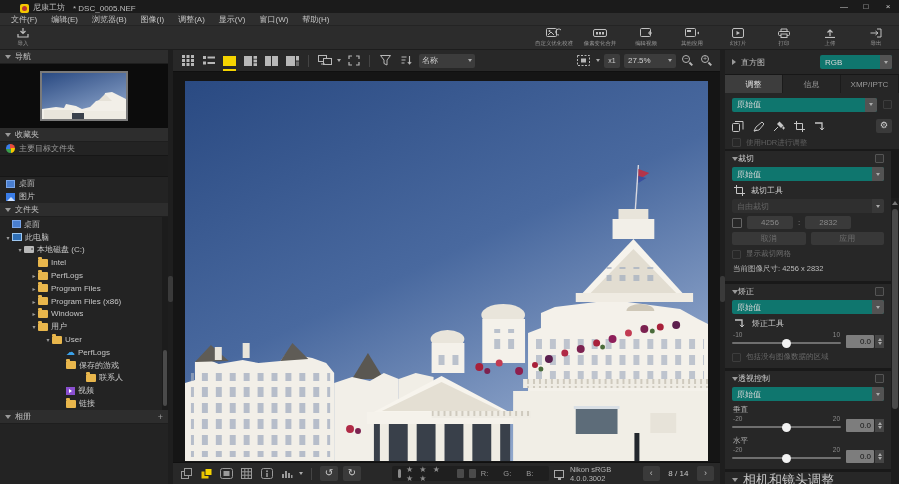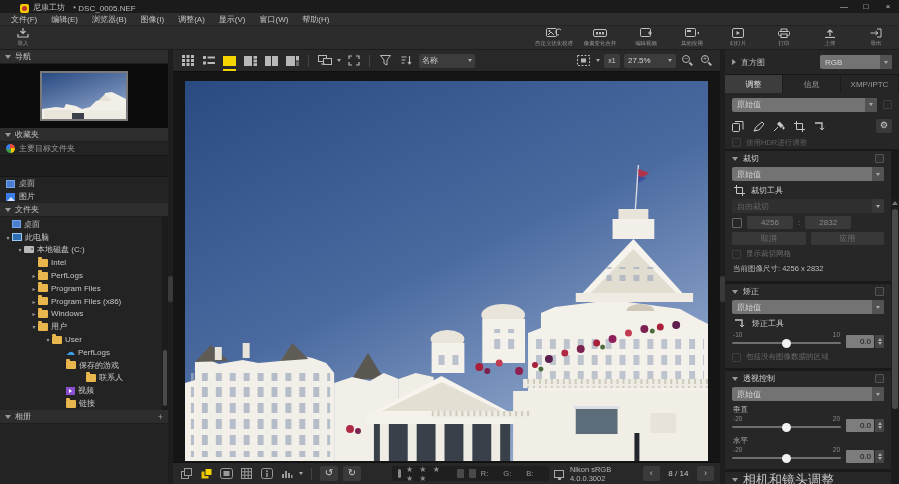--- a/index.html
+++ b/index.html
@@ -103,42 +103,42 @@
   .mon-ic { width:11px; height:8px; border:1px solid #aaa; position:relative;}
   .mon-ic::after{content:"";position:absolute;left:3px;bottom:-3px;width:3px;height:2px;background:#aaa;}
   .profile { font-size:7.5px; color:#b5b5b5;}
   .navb { width:20px; height:15px; background:#3a3a3a; border-radius:2px; color:#bbb; font-size:9px; text-align:center; line-height:14px;}
   .pagec { font-size:8px; color:#c8c8c8; width:30px; text-align:center;}
 
   
   .rpanel { width:174px; background:#222; display:flex; flex-direction:column; flex:none; position:relative;}
   .histrow { height:25px; background:#262626; display:flex; align-items:center; padding:0 7px; gap:5px; flex:none; border-bottom:1px solid #171717;}
   .histrow .t { font-size:8px; color:#c0c0c0;}
-  .dd { height:14px; background:#737373; border-radius:2px; display:flex; align-items:center; padding-left:5px; overflow:hidden;}
+  .dd { height:14px; background:#0f766e; border-radius:2px; display:flex; align-items:center; padding-left:5px; overflow:hidden;}
   .dd .dv { font-size:8px; color:#d6d6d6; flex:1; white-space:nowrap;}
   .dd .da { width:12px; height:100%; background:#535353; display:flex; align-items:center; justify-content:center; flex:none;}
   .dd.dis { background:#2f2f2f;}
   .dd.dis .dv { color:#636363;}
   .dd.dis .da { background:#383838;}
   .histdd { width:72px; margin-left:auto;}
   .tabs { height:18px; display:flex; flex:none; background:#1b1b1b; }
   .tab { flex:1; display:flex; align-items:center; justify-content:center; font-size:8px; color:#9a9a9a; background:#262626; border-right:1px solid #1b1b1b; }
   .tab.active { background:#3d3d3d; color:#e2e2e2;}
   .presetrow { height:23px; display:flex; align-items:center; padding:0 7px; gap:6px; flex:none; background:#262626;}
   .presetrow .dd { flex:1;}
   .chk { width:9px; height:9px; background:#2e2e2e; border:1px solid #555; border-radius:1px; flex:none;}
   .chk.dis { border-color:#3d3d3d; background:#282828;}
   .toolsrow { height:20px; display:flex; align-items:center; padding:0 7px; gap:9px; flex:none; background:#262626;}
   .toolsrow svg { display:block;}
   .gearbox { margin-left:auto; width:16px; height:14px; background:#3a3a3a; border-radius:2px; color:#cfcfcf; font-size:9px; text-align:center; line-height:13px;}
   .hdrrow { height:15px; display:flex; align-items:center; padding:0 7px; gap:5px; flex:none; background:#262626; border-bottom:2px solid #191919;}
   .hdrrow .t { font-size:7.5px; color:#5f5f5f;}
   .secs { flex:1; overflow:hidden; padding-right:8px; display:flex; flex-direction:column; gap:3px; background:#191919;}
   .sec { background:#272727; flex:none; padding-bottom:4px;}
-  .sec-h { height:15px; display:flex; align-items:center; padding:0 7px; gap:5px;}
+  .sec-h { height:15px; display:flex; align-items:center; padding:0 7px; }
   .sec-h .t { font-size:8px; color:#cscsc; color:#cccccc; flex:1;}
   .srow { padding:1px 7px 2px 7px; display:flex; align-items:center; gap:5px;}
   .srow .dd { flex:1;}
   .toolrow { height:15px; display:flex; align-items:center; gap:6px; padding:0 9px;}
   .toolrow .t { font-size:8px; color:#c6c6c6;}
   .inbox { width:46px; height:13px; background:#3a3a3a; border-radius:2px; color:#8a8a8a; font-size:8px; display:flex; align-items:center; justify-content:center;}
   .colon { color:#8a8a8a; font-size:8px;}
   .pgico { width:10px; height:10px; border:1px solid #666; border-radius:1px; flex:none;}
   .btn { flex:1; height:13px; background:#383838; border-radius:2px; color:#6d6d6d; font-size:8px; display:flex; align-items:center; justify-content:center;}
   .chkrow { display:flex; align-items:center; gap:5px; padding:2px 7px;}

